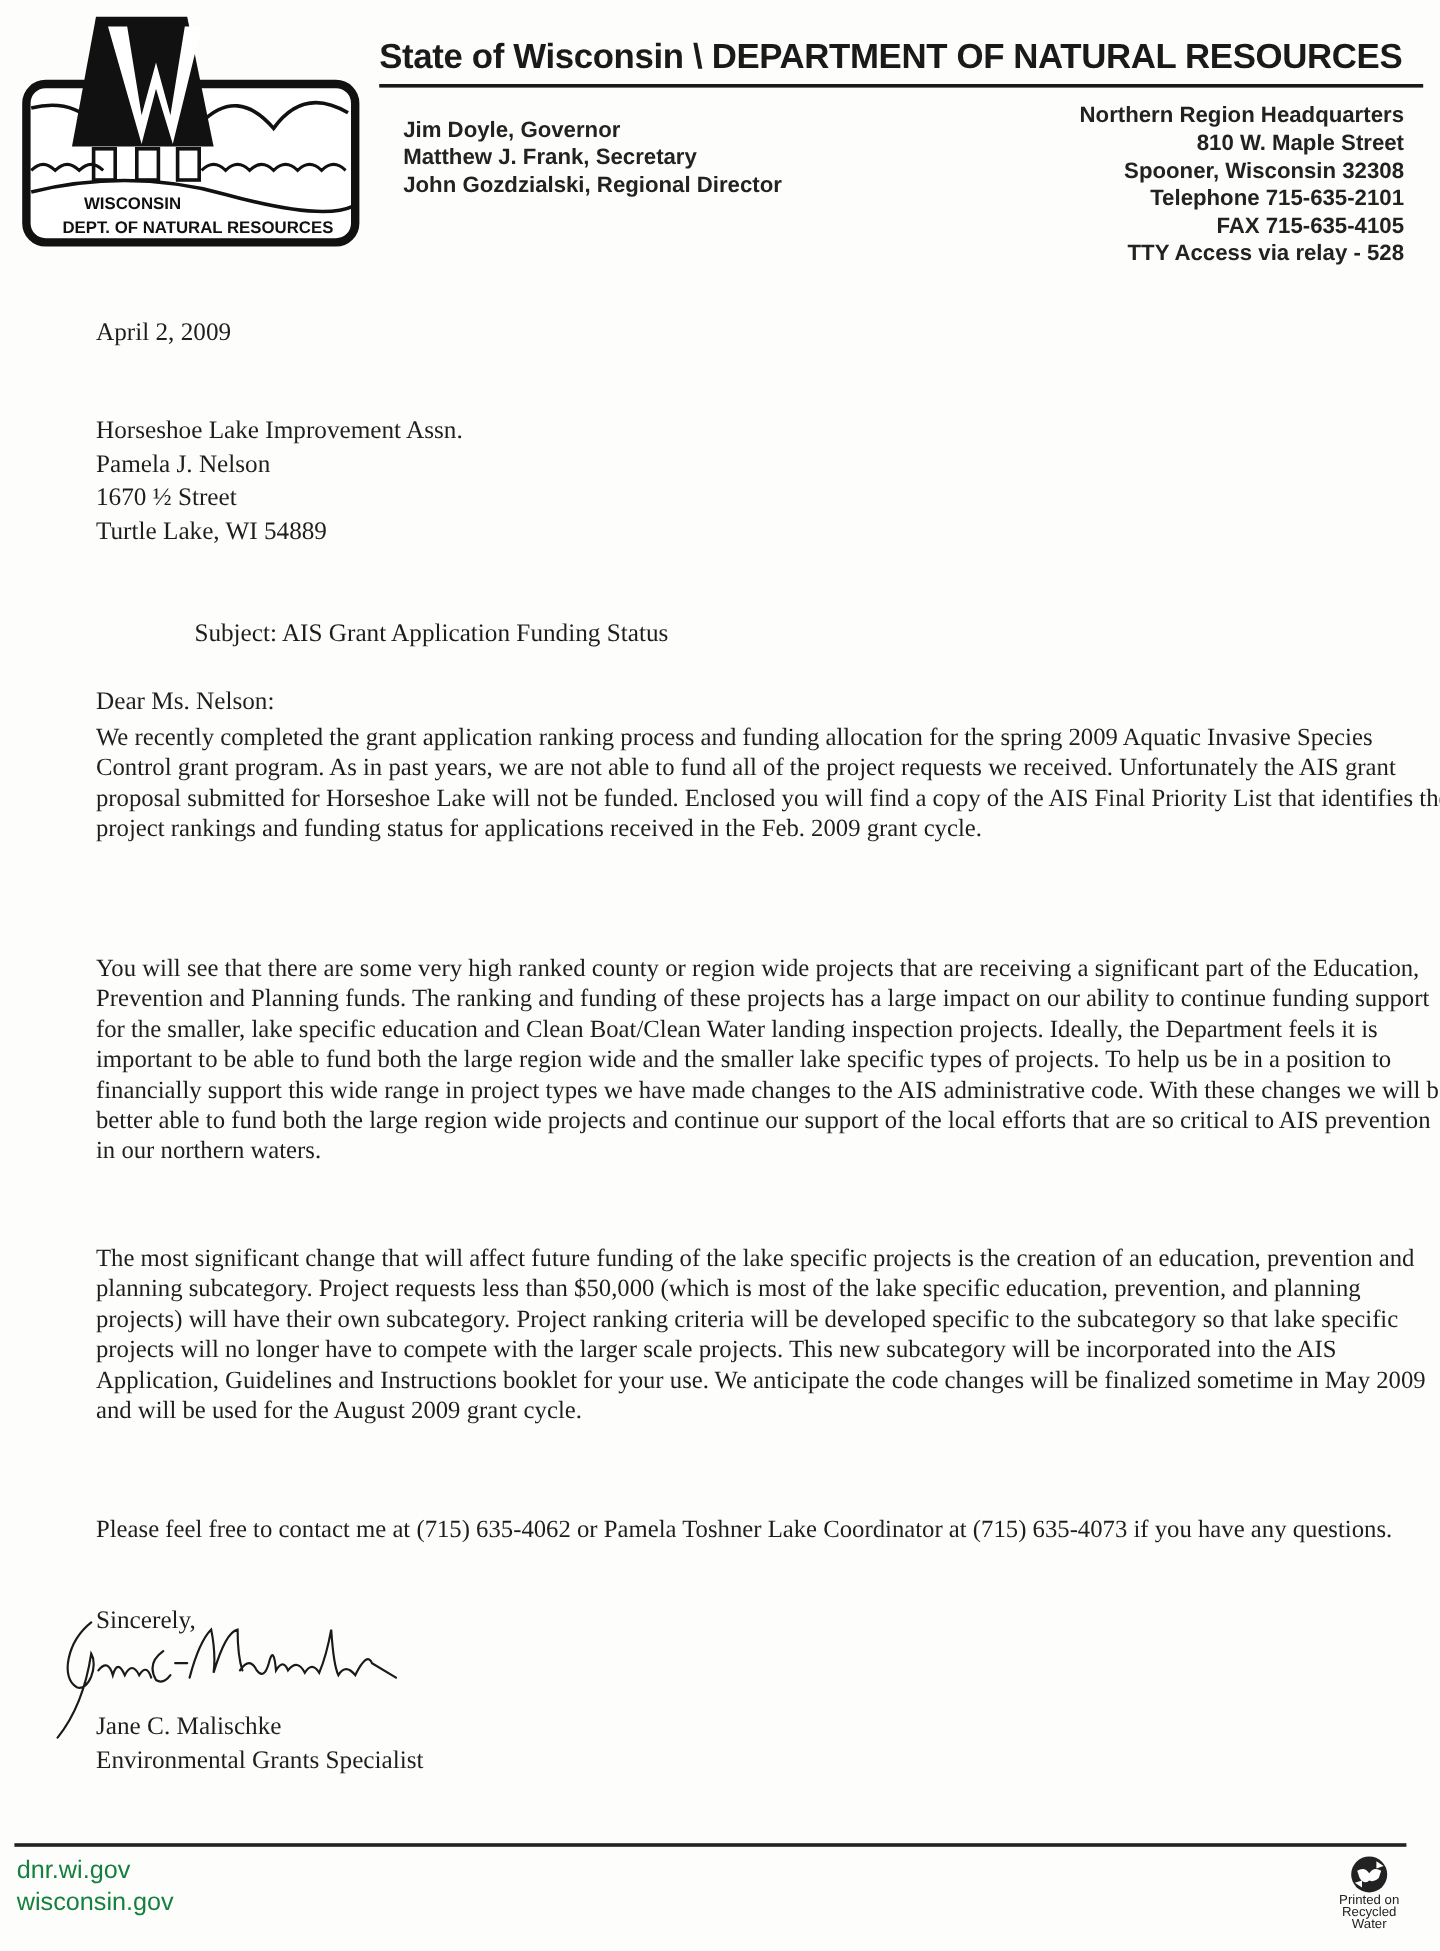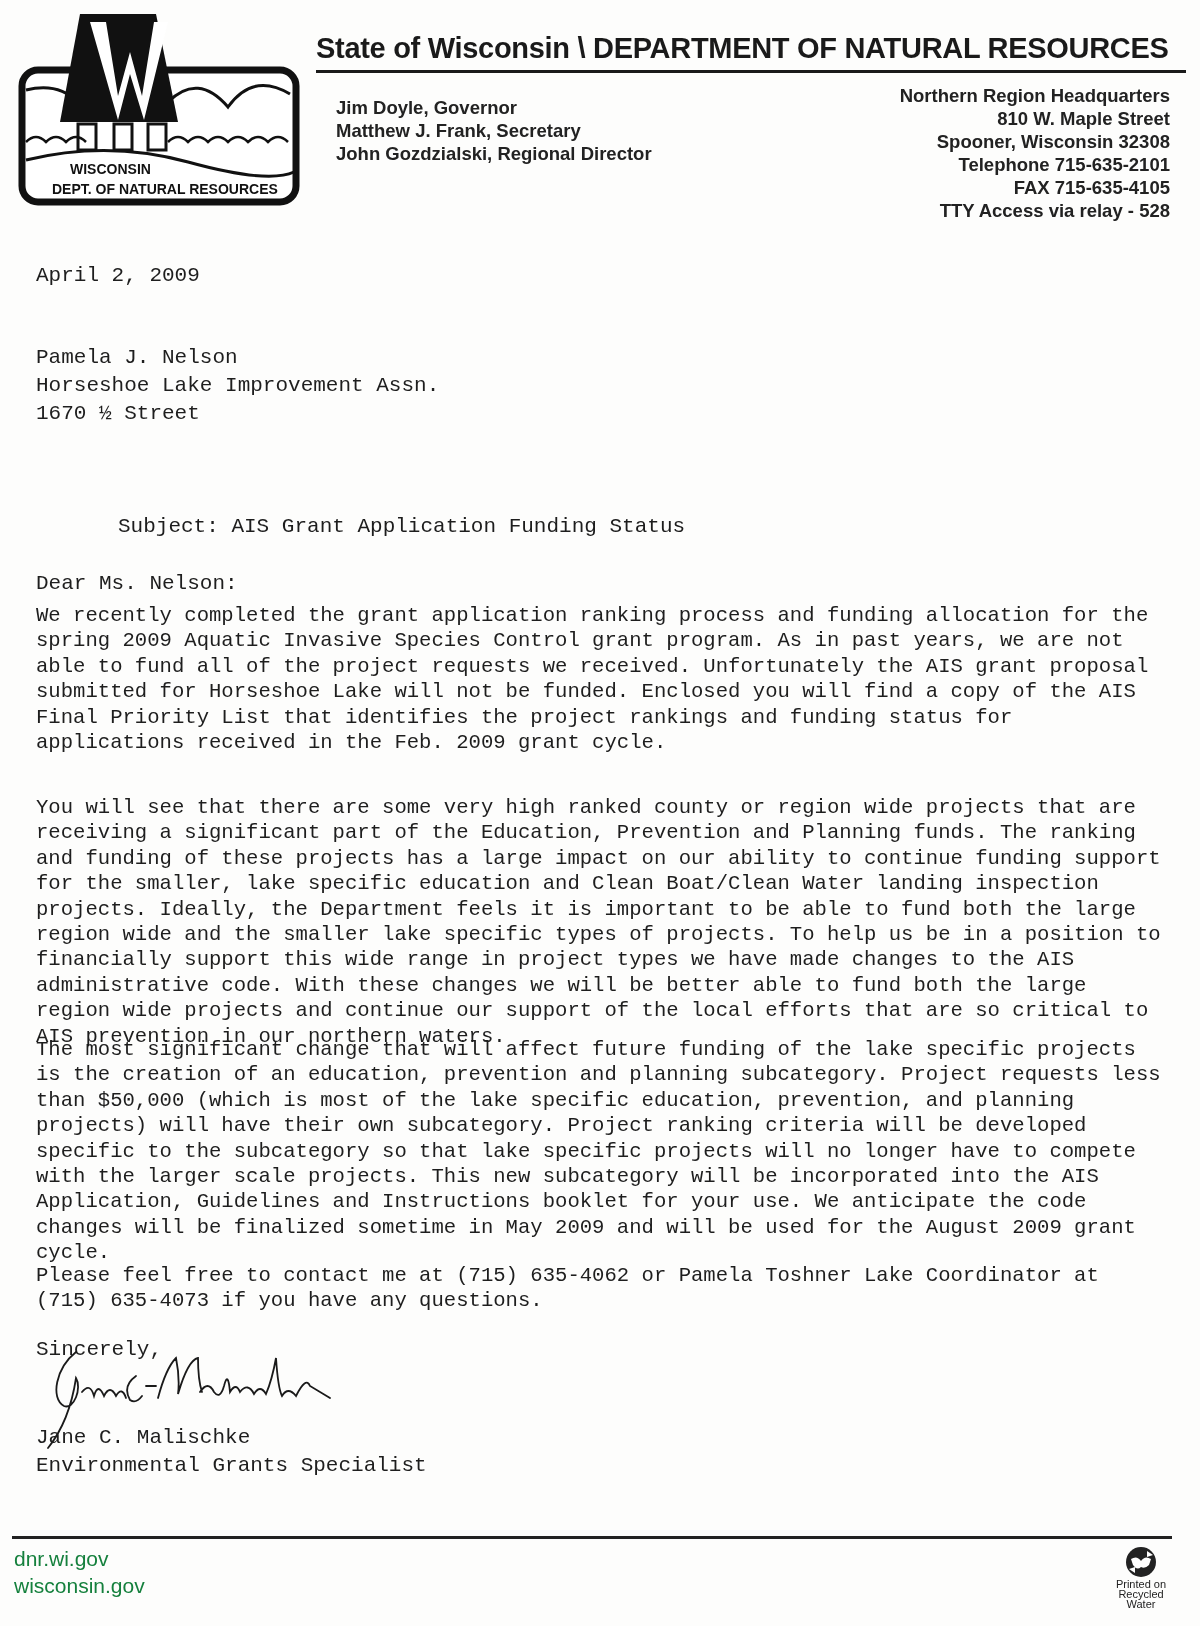--- a/index.html
+++ b/index.html
@@ -1,21 +1,21 @@
 <!DOCTYPE html>
 <html><head>
 <meta charset="utf-8">
 <style>
   html, body { margin: 0; padding: 0; }
   body {
     width: 1200px; height: 1626px; background: #fdfdfc; position: relative; overflow: hidden;
     color: #1d1d1d;
   }
   .sans { font-family: "Liberation Sans", "DejaVu Sans", sans-serif; }
-  .serif { font-family: Liberation Mono, monospace; }
+  .serif { font-family: Liberation Serif, serif; margin-left: 44px; }
 
   
   .logo { position: absolute; left: 18px; top: 12px; width: 284px; height: 196px; }
 
   
   .header-title {
     position: absolute; left: 316px; top: 32px; width: 862px;
     font-size: 29px; font-weight: bold; letter-spacing: -0.3px; color: #1a1a1a;
     white-space: nowrap;
   }
@@ -93,23 +93,24 @@
   <div>810 W. Maple Street</div>
   <div>Spooner, Wisconsin  32308</div>
   <div>Telephone 715-635-2101</div>
   <div>FAX 715-635-4105</div>
   <div>TTY Access via relay - 528</div>
 </div>
 
 <div class="letter serif date">April 2, 2009</div>
 
 <div class="letter serif address">
+  <div>Horseshoe Lake Improvement Assn.</div>
   <div>Pamela J. Nelson</div>
-  <div>Horseshoe Lake Improvement Assn.</div>
   <div>1670 ½ Street</div>
+  <div>Turtle Lake, WI  54889</div>
 </div>
 
 <div class="subject serif">Subject:  AIS Grant Application Funding Status</div>
 
 <div class="letter serif salutation">Dear Ms. Nelson:</div>
 
 <div class="letter serif para p1">We recently completed the grant application ranking process and funding allocation for the spring 2009 Aquatic Invasive Species Control grant program.  As in past years, we are not able to fund all of the project requests we received.  Unfortunately the AIS grant proposal submitted for Horseshoe Lake will not be funded.  Enclosed you will find a copy of the AIS Final Priority List that identifies the project rankings and funding status for applications received in the Feb. 2009 grant cycle.</div>
 <div class="letter serif para p2">You will see that there are some very high ranked county or region wide projects that are receiving a significant part of the Education, Prevention and Planning funds.  The ranking and funding of these projects has a large impact on our ability to continue funding support for the smaller, lake specific education and Clean Boat/Clean Water landing inspection projects.  Ideally, the Department feels it is important to be able to fund both the large region wide and the smaller lake specific types of projects.  To help us be in a position to financially support this wide range in project types we have made changes to the AIS administrative code.  With these changes we will be better able to fund both the large region wide projects and continue our support of the local efforts that are so critical to AIS prevention in our northern waters.</div>
 <div class="letter serif para p3">The most significant change that will affect future funding of the lake specific projects is the creation of an education, prevention and planning subcategory.  Project requests less than $50,000 (which is most of the lake specific education, prevention, and planning projects) will have their own subcategory.  Project ranking criteria will be developed specific to the subcategory so that lake specific projects will no longer have to compete with the larger scale projects.  This new subcategory will be incorporated into the AIS Application, Guidelines and Instructions booklet for your use.  We anticipate the code changes will be finalized sometime in May 2009 and will be used for the August 2009 grant cycle.</div>
 <div class="letter serif para p4">Please feel free to contact me at (715) 635-4062 or Pamela Toshner Lake Coordinator at (715) 635-4073 if you have any questions.</div>

